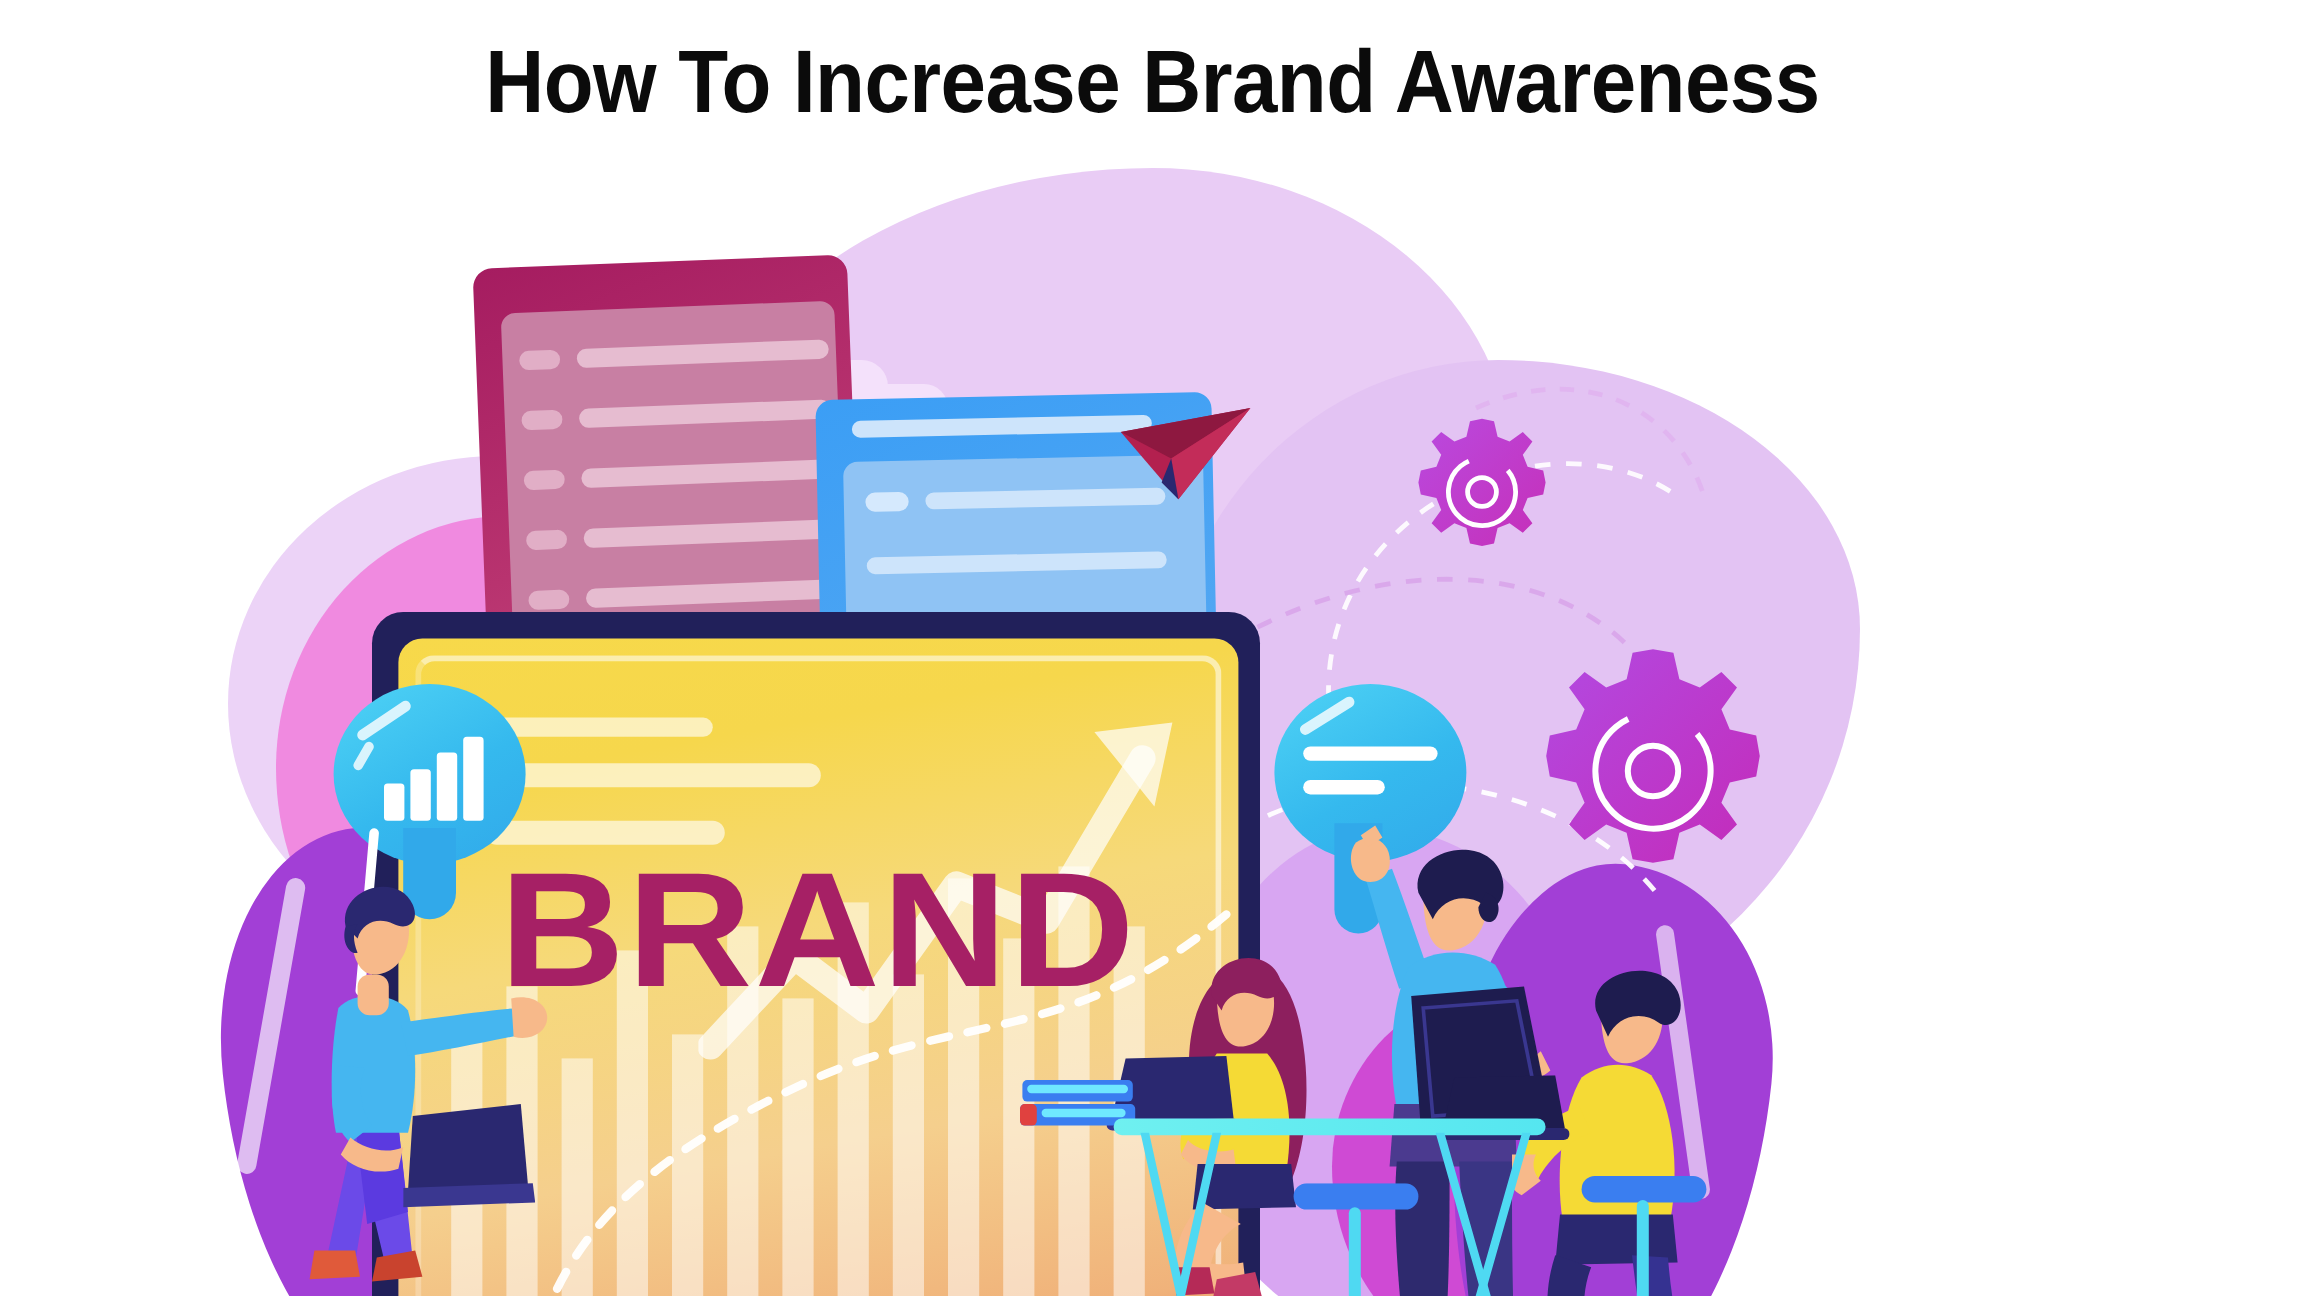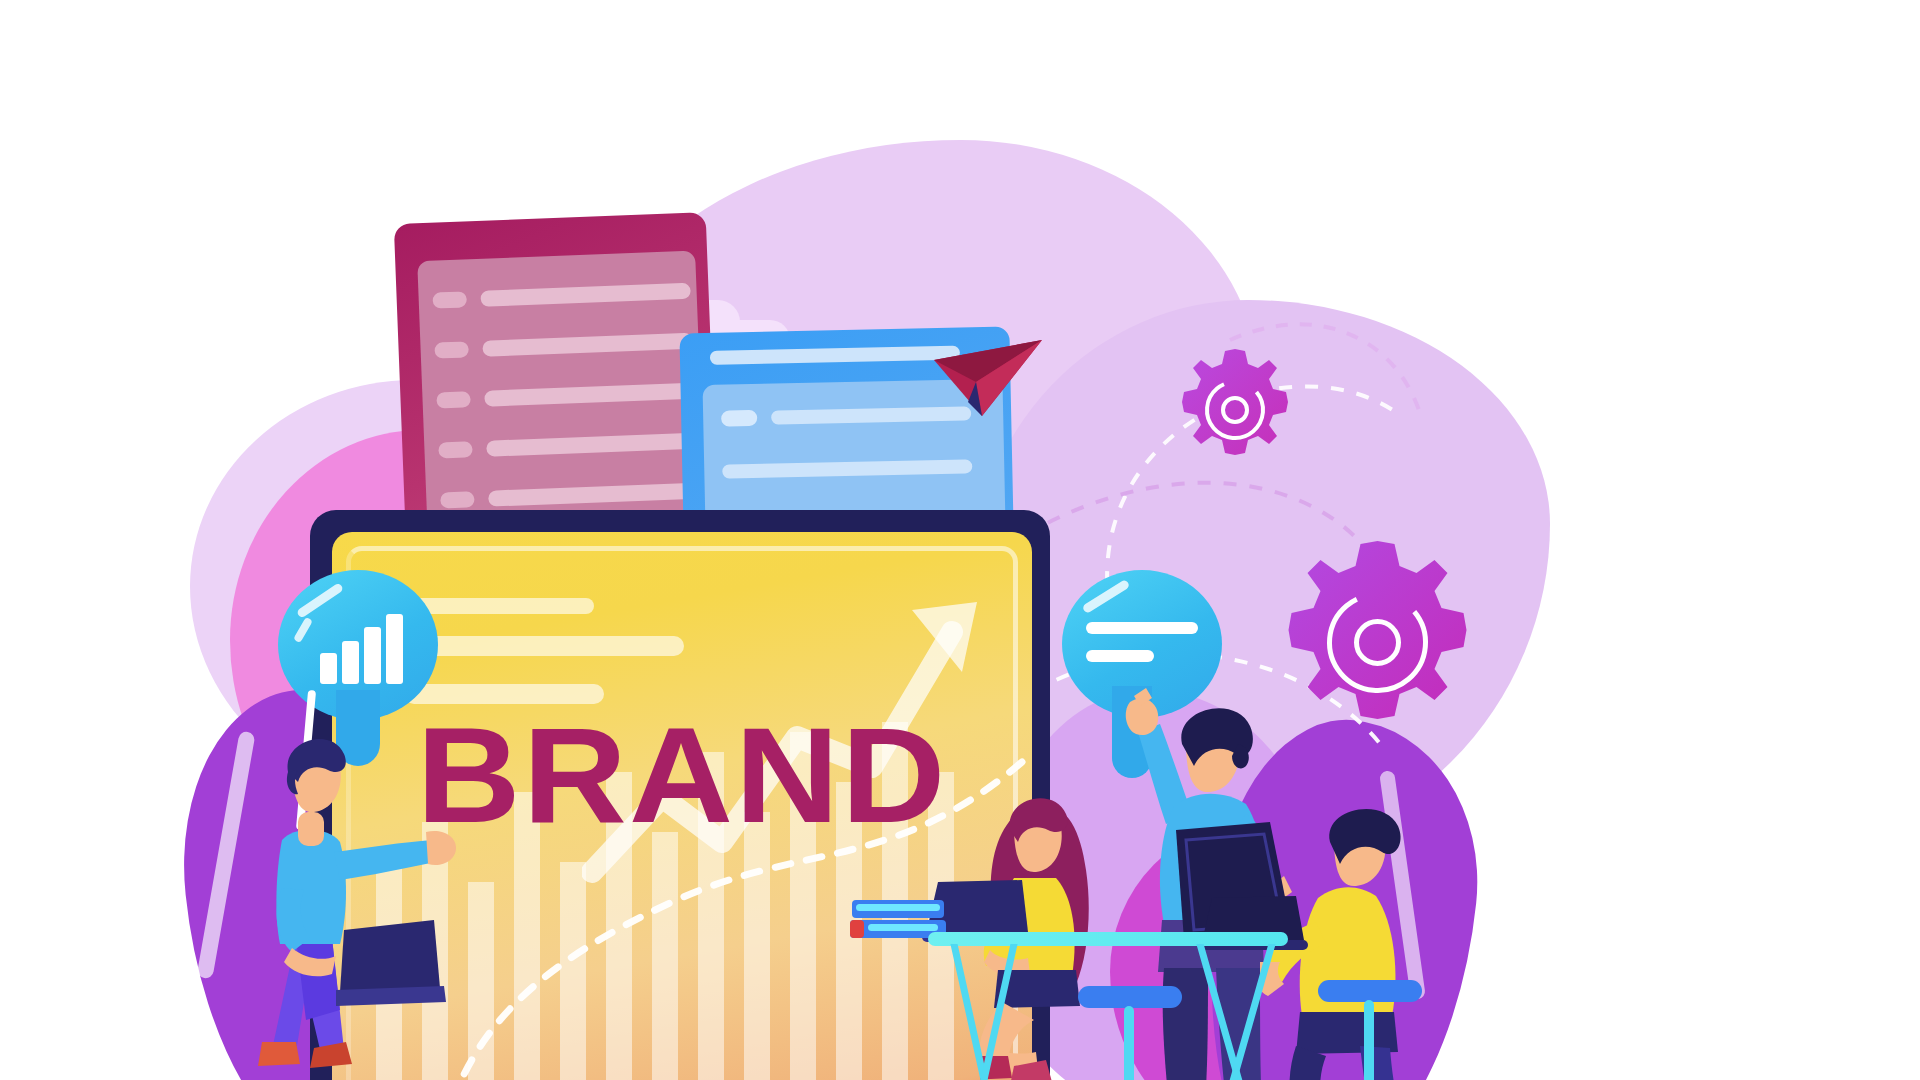--- a/index.html
+++ b/index.html
@@ -201,20 +201,23 @@
   .book{position:absolute;border-radius:4px;}
 
   .laptop{position:absolute;}
   .stool{position:absolute;}
 </style>
 </head>
 <body>
 
 <div class="page">
 
+  <div class="title-wrap">
+    <div class="title">How To Increase Brand Awareness</div>
+  </div>
 
   <div class="stage">
 
     <div class="blob blob-lilac-top"></div>
     <div class="blob blob-lilac-right"></div>
     <div class="blob blob-lilac-left"></div>
     <div class="blob blob-pink"></div>
     <div class="blob blob-mid-lav"></div>
     <div class="blob blob-magenta-right"></div>
     <div class="blob blob-violet-left"></div>

